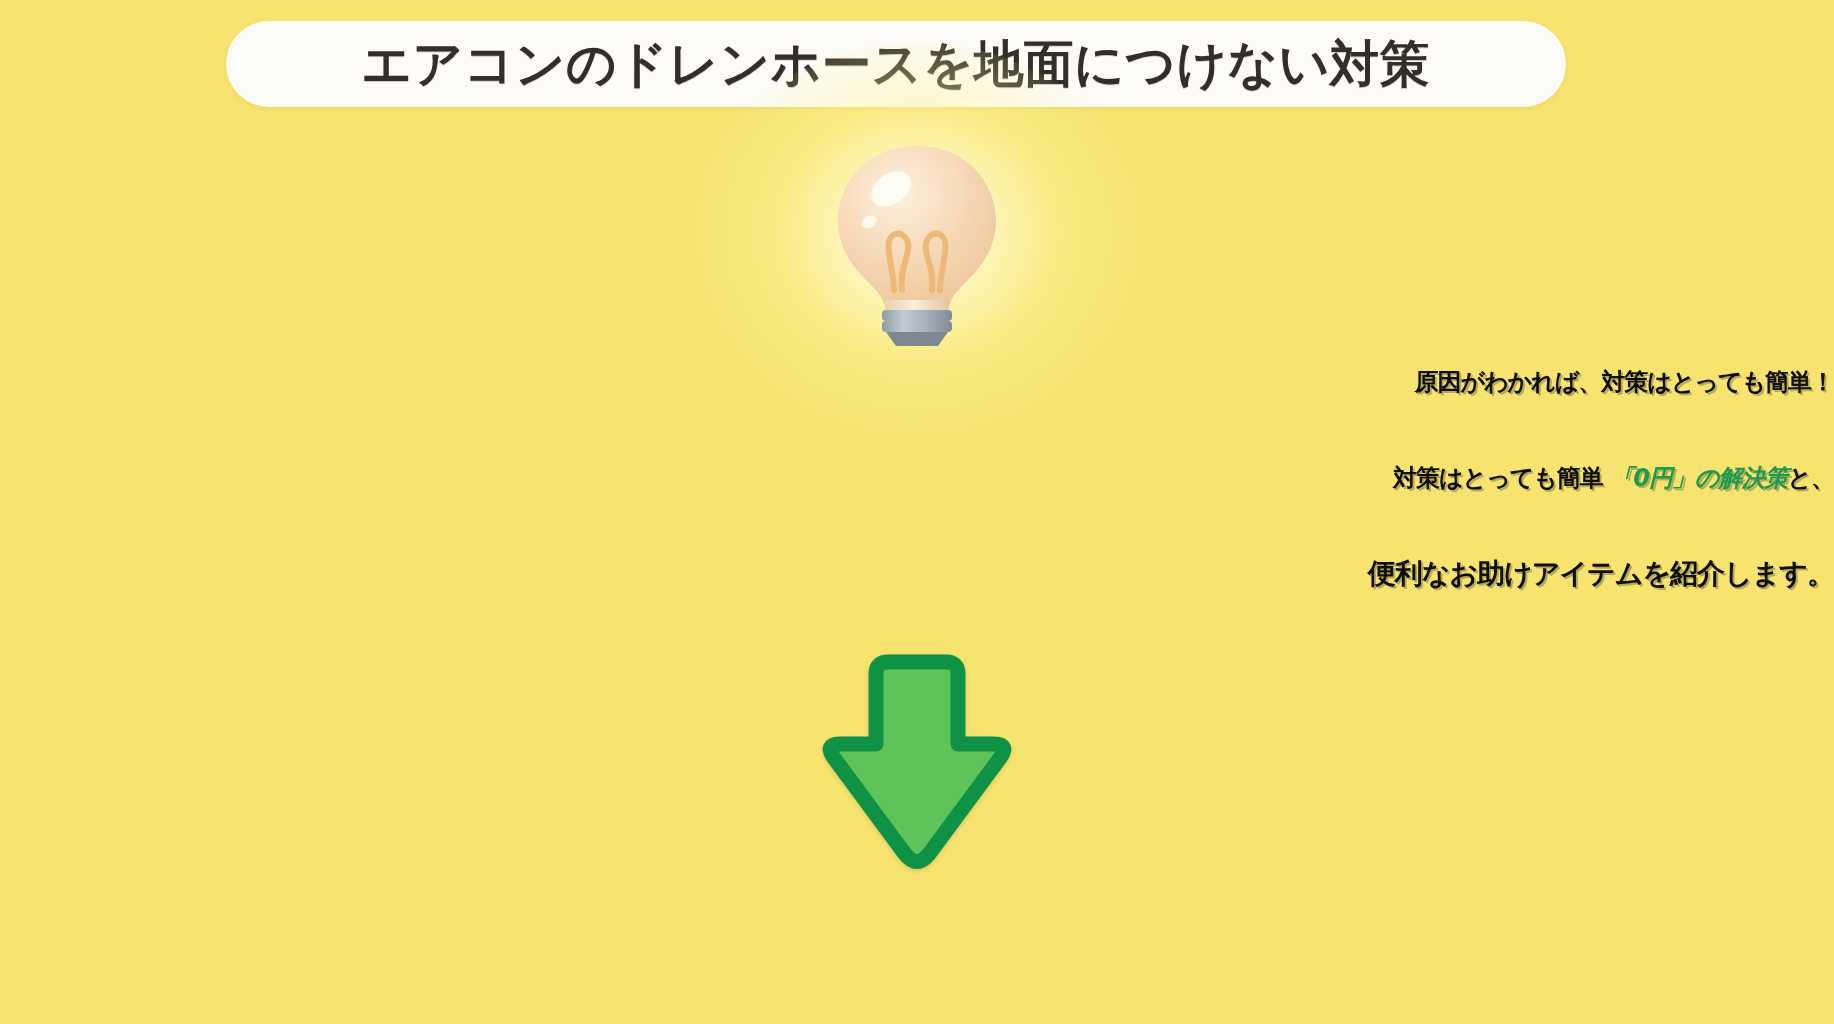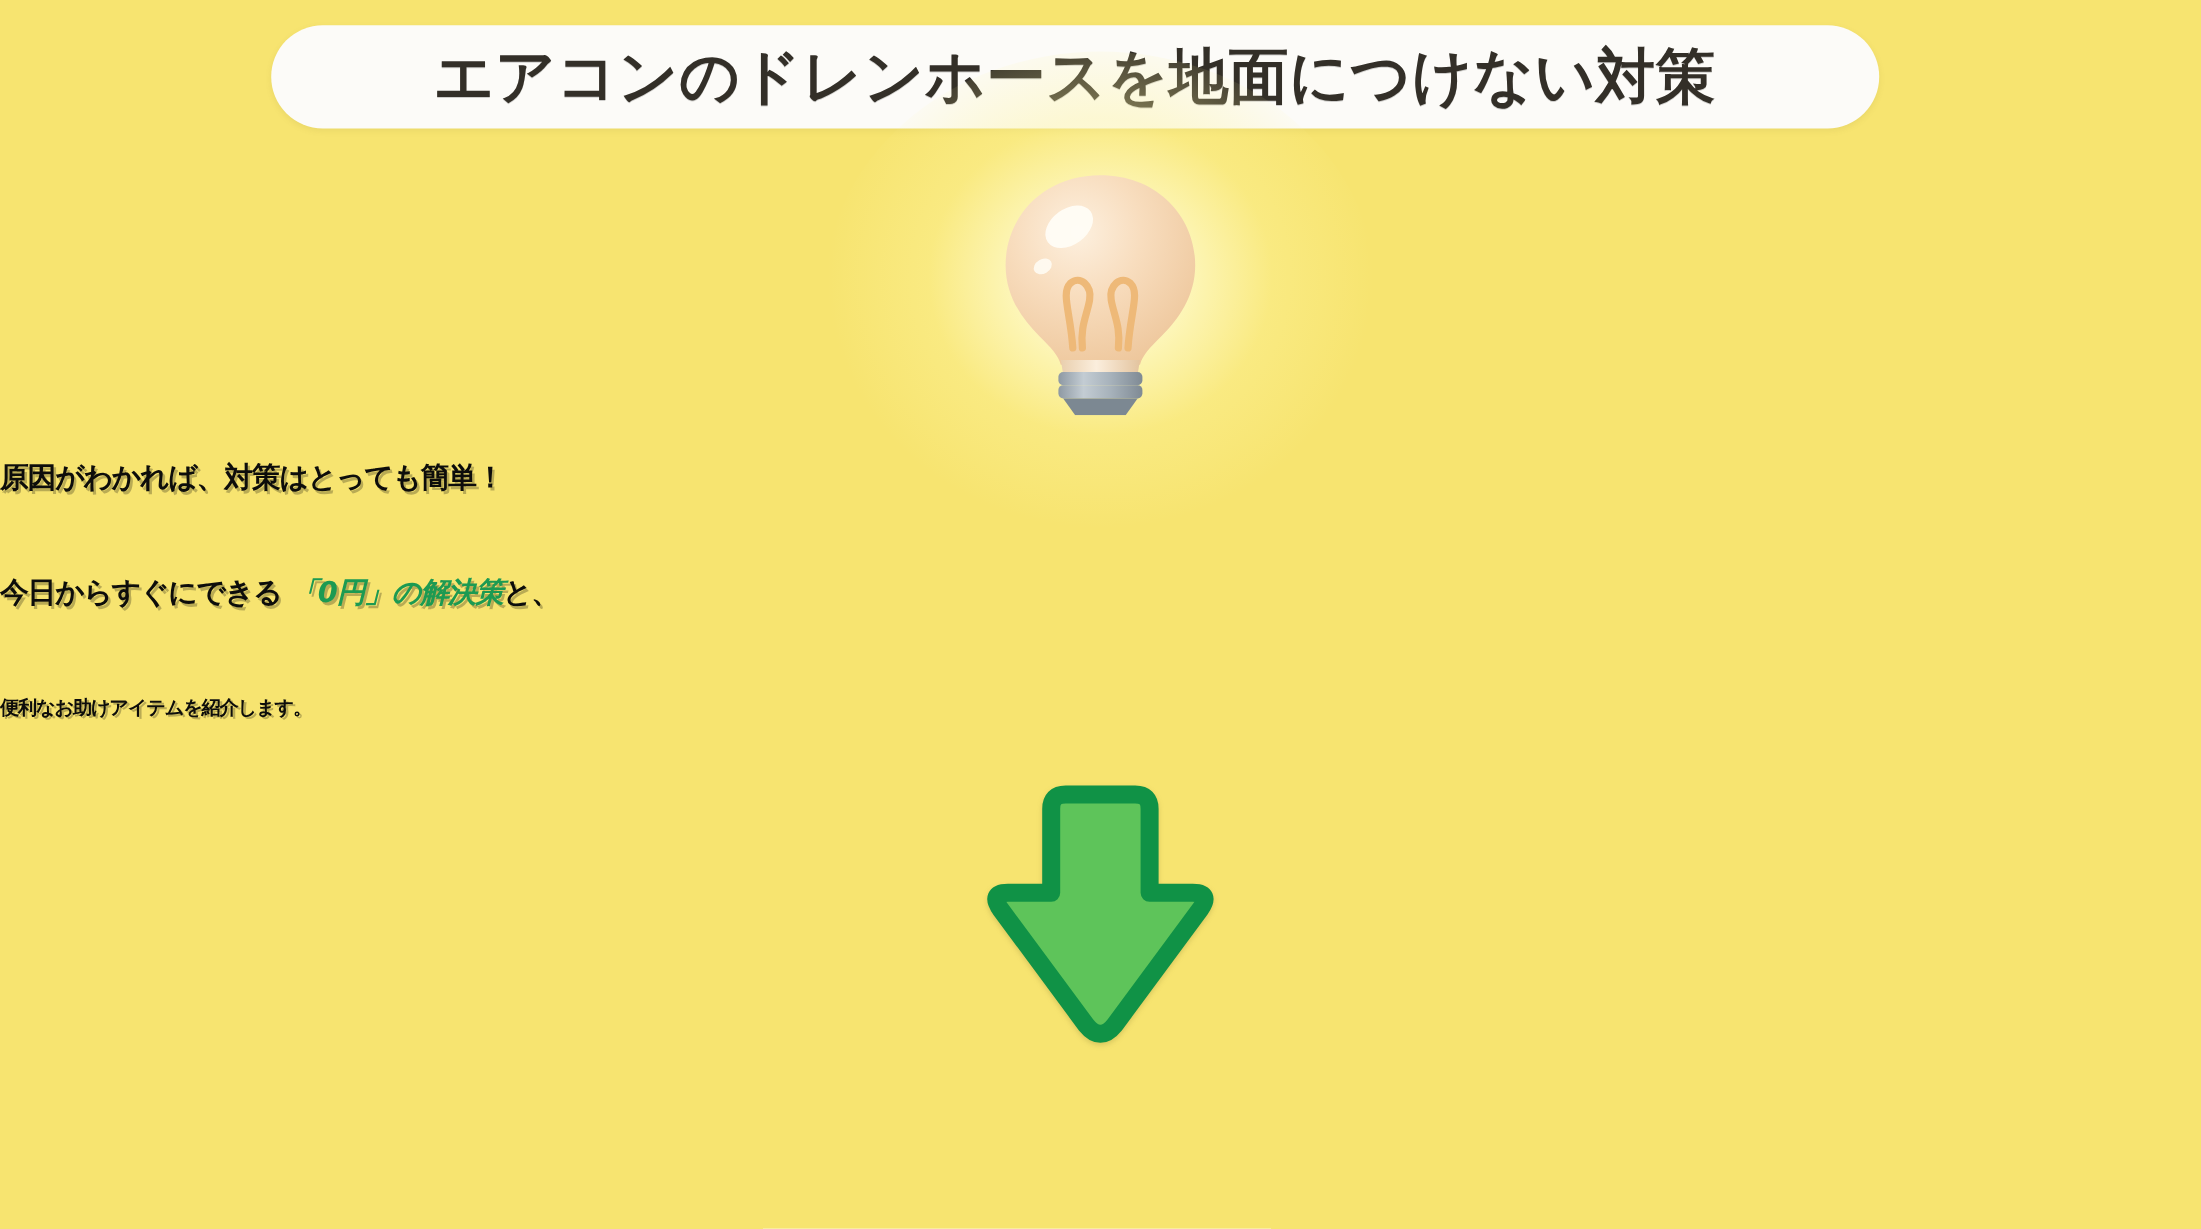--- a/index.html
+++ b/index.html
@@ -81,23 +81,23 @@
   #bulb-svg {
     position: relative;
     width: 190px;
     height: 206px;
   }
 
   
   #headline {
     position: absolute;
     left: 0;
-    top: 350px;
-    width: 1834px;
-    text-align: left;
+    top: 334px;
+    width: 1834px;
+    text-align: right;
   }
 
   .hl-line {
     font-family: "DejaVu Sans", "Liberation Sans", sans-serif;
     font-weight: 700;
     font-size: 72px;
     line-height: 96px;
     color: #0d0d0b;
     white-space: nowrap;
     letter-spacing: -1px;
@@ -185,24 +185,24 @@
     </svg>
   </div>
 
   <div id="headline">
 
     <div class="hl-line" style="color: rgb(13, 13, 11); font-size: 24px;">
       <span>原因がわかれば、対策はとっても簡単！</span>
     </div>
 
     <div class="hl-line" style="color: rgb(13, 13, 11); font-size: 24px;">
-      <span>今日からすぐにできる </span><span class="hl-accent" style="color: rgb(28, 154, 82);">「0円」の解決策</span><span>と、</span>
+      <span>対策はとっても簡単 </span><span class="hl-accent" style="color: rgb(28, 154, 82);">「0円」の解決策</span><span>と、</span>
     </div>
 
-    <div class="hl-line" style="color: rgb(13, 13, 11); font-size: 16px;">
+    <div class="hl-line" style="color: rgb(13, 13, 11); font-size: 28px;">
       <span>便利なお助けアイテムを紹介します。</span>
     </div>
 
   </div>
 
   <div id="arrow-wrap">
     <svg id="arrow-svg" viewBox="0 0 198 226">
       <path d="M70 14
                L128 14
                Q140 14 140 26

